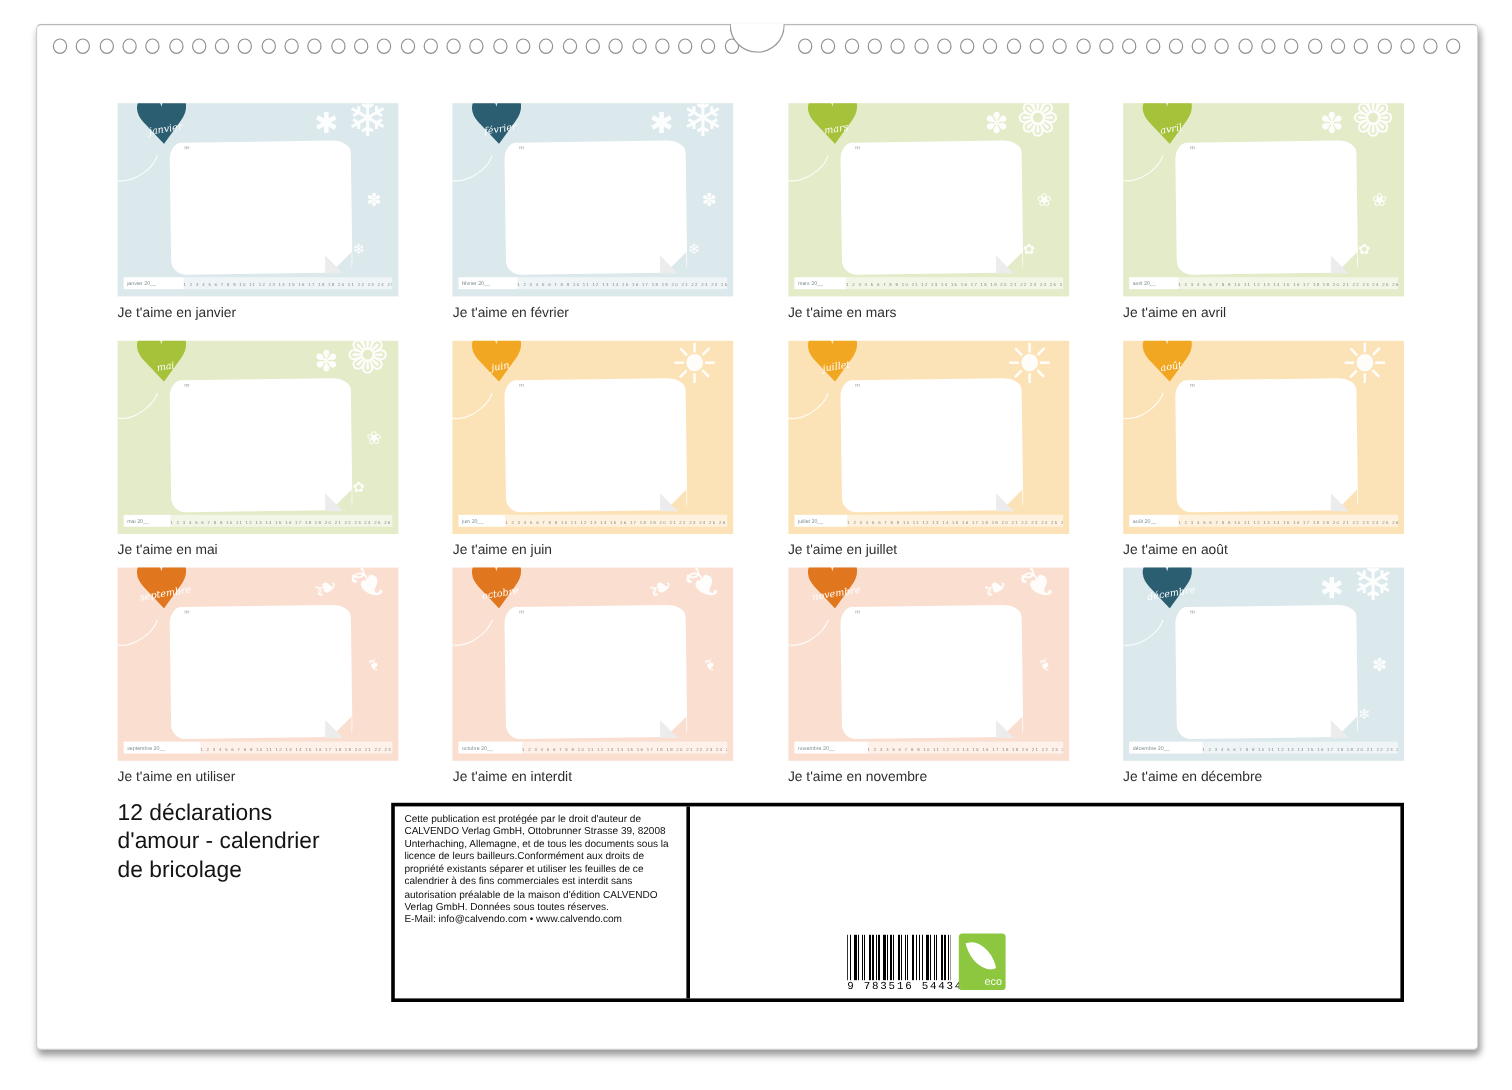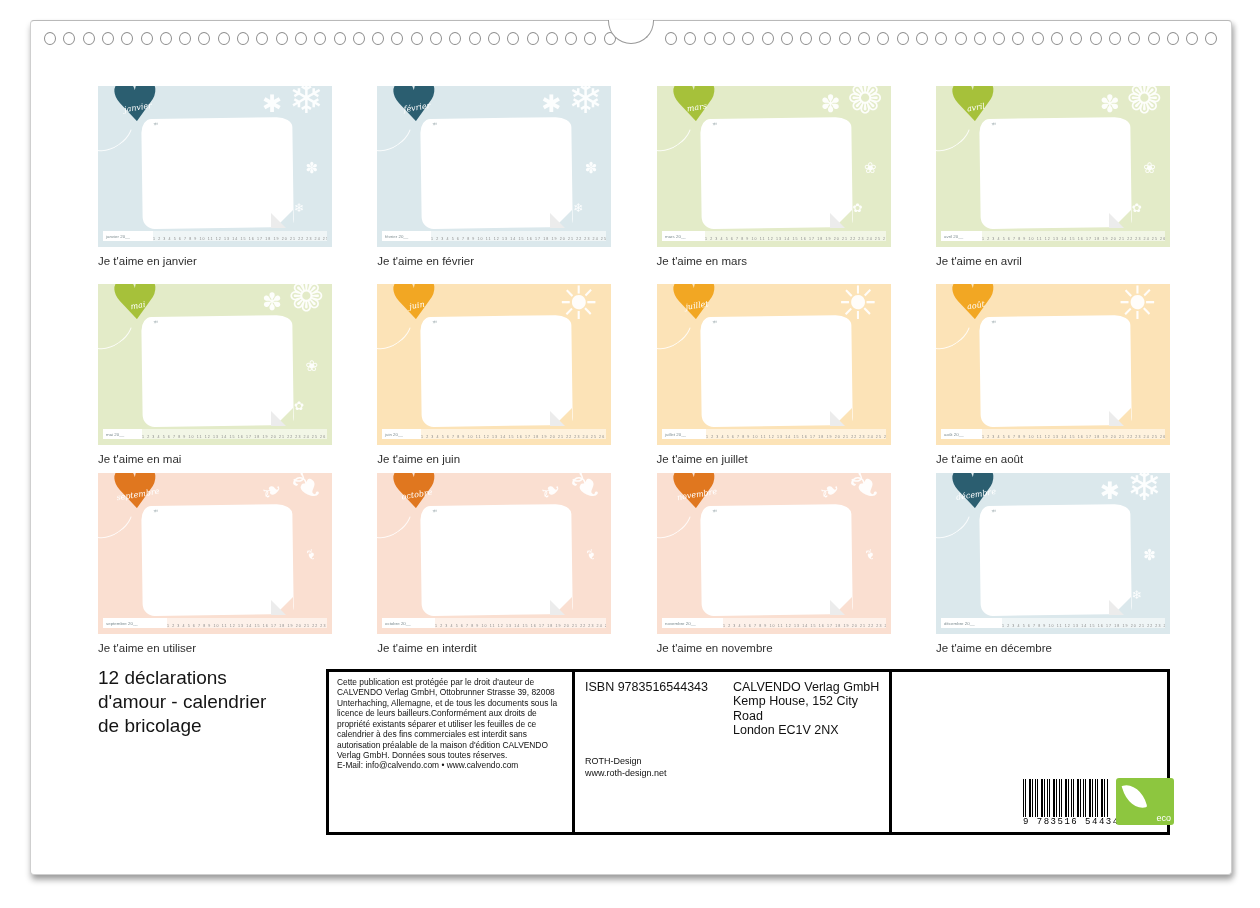--- a/index.html
+++ b/index.html
@@ -71,21 +71,21 @@
     padding:8px 10px;box-sizing:border-box;}
   .isbn{font-size:12.5px;color:#111;}
   .publisher{position:absolute;left:158px;top:8px;font-size:12.5px;line-height:1.14;color:#111;}
   .designer{position:absolute;left:10px;top:84px;font-size:9px;line-height:1.3;color:#111;}
   .t-col3{flex:1;position:relative;}
   .barcode{position:absolute;left:131px;bottom:5px;width:86px;font-family:Liberation Mono, monospace;}
   .bars{height:38px;background:repeating-linear-gradient(90deg,#000 0 1px,#fff 1px 2px,
     #000 2px 3px,#fff 3px 6px,#000 6px 8px,#fff 8px 9px,#000 9px 10px,#fff 10px 12px);}
   .barcode-num{display:block;background:#fff;font-size:9px;letter-spacing:1.5px;
     text-align:center;color:#000;margin-top:0px;white-space:nowrap;}
-  .eco{position:absolute;left:224px;bottom:7px;width:58px;height:47px;background:#8dc63f;
+  .eco{position:absolute;left:224px;bottom:7px;width:39px;height:47px;background:#8dc63f;
     border-radius:3px;}
   .eco-leaf{position:absolute;left:9px;top:5px;width:19px;height:27px;background:#fff;
     border-radius:0 100% 8% 100%;transform:rotate(-16deg);}
   .eco-label{position:absolute;right:3px;bottom:2px;color:#fff;font-size:9px;}
 </style>
 </head>
 <body>
 
 <div id="page">
   <div id="binding">
@@ -436,32 +436,20 @@
     <div>de bricolage</div>
   </div>
 
   <div id="info-table">
     <div class="t-col1">
       <div class="t-r3">
         <span>Cette publication est protégée par le droit d'auteur de CALVENDO Verlag GmbH, Ottobrunner Strasse 39, 82008 Unterhaching,  Allemagne, et de tous les documents sous la licence de leurs bailleurs.Conformément aux droits de propriété existants séparer et utiliser les feuilles de ce calendrier à des fins commerciales est interdit sans autorisation préalable de la maison d'édition  CALVENDO Verlag GmbH. Données sous toutes réserves.</span><br>
         <span>E-Mail: info@calvendo.com • www.calvendo.com</span>
       </div>
     </div>
-    <div class="t-col2">
-      <div class="isbn">ISBN 9783516544343</div>
-      <div class="publisher">
-        <div>CALVENDO Verlag GmbH</div>
-        <div>Kemp House, 152 City Road</div>
-        <div>London EC1V 2NX</div>
-      </div>
-      <div class="designer">
-        <div>ROTH-Design</div>
-        <div>www.roth-design.net</div>
-      </div>
-    </div>
     <div class="t-col3">
       <div class="barcode">
         <div class="bars"></div>
         <span class="barcode-num">9 783516 544343</span>
       </div>
       <div class="eco">
         <div class="eco-leaf"></div>
         <div class="eco-label">eco</div>
       </div>
     </div>

